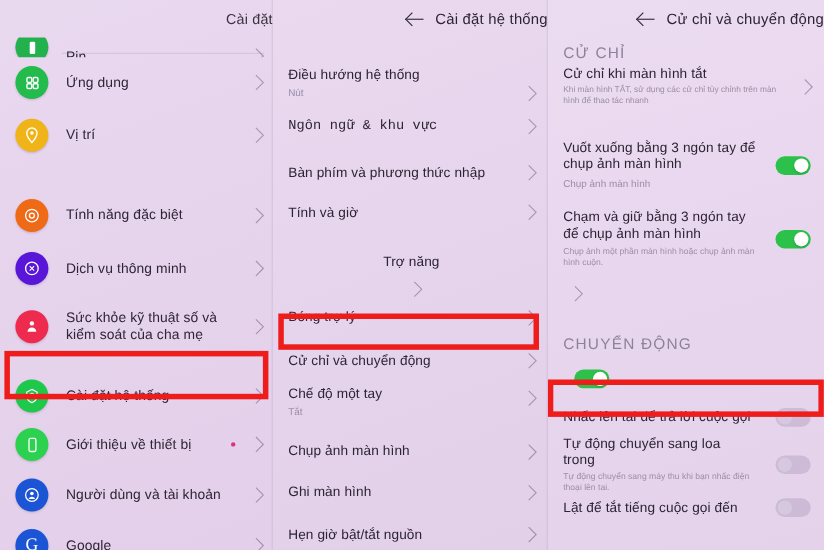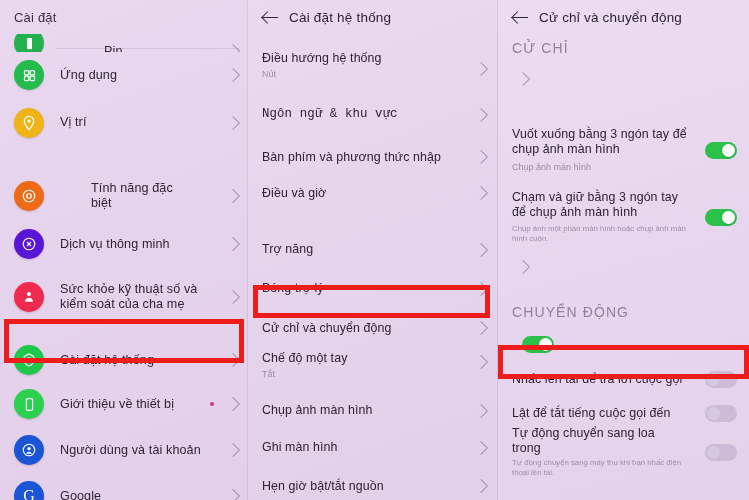--- a/index.html
+++ b/index.html
@@ -17,21 +17,21 @@
     background:linear-gradient(160deg,#e9d9ef 0%,#e6d3ec 45%,#e3cfe9 100%);
   }
   .p1{width:248px;}
   .p2{width:250px;background:linear-gradient(160deg,#ead9ef 0%,#e6d4ec 50%,#e2cfe8 100%);}
   .p3{width:251px;background:linear-gradient(165deg,#ecdcf1 0%,#e8d6ee 50%,#e4d1ea 100%);}
   .divider{position:absolute;top:0;width:2px;height:500px;background:rgba(140,110,160,.18);}
   .div1{left:247px;}
   .div2{left:497px;}
 
   
-  .hdr{display:flex;align-items:center;height:34px;padding:0 0 0 14px;}
+  .hdr{display:flex;align-items:center;height:34px;padding:0 0 0 14px;justify-content:flex-end;}
   .hdr.h2,.hdr.h3{padding-left:12px;}
   .hdr-title{font-size:13.5px;color:#2d2433;letter-spacing:.2px;}
   .hdr.h1 .hdr-title{font-size:13px;color:#3a3040;}
   .back{
     width:20px;height:20px;margin-right:9px;position:relative;flex:0 0 auto;
   }
   .back:before{
     content:"";position:absolute;left:3px;top:9.5px;width:15px;height:1.6px;background:#2f2736;
   }
   .back:after{
@@ -95,21 +95,21 @@
 
 <div class="screen">
 
   <div class="panel p1">
 
     <div class="hdr h1">
       <span class="hdr-title">Cài đặt</span>
     </div>
 
     <div class="cutrow">
-      <div style="display:flex;align-items:center;padding:0 10px 0 14px;height:34px;gap:44px;">
+      <div style="display:flex;align-items:center;padding:0 10px 0 14px;height:34px;">
         <div class="ic" style="background:#22b14c;">
           <svg width="15" height="15" viewBox="0 0 24 24">
               <rect x="8" y="3" width="8" height="18" rx="2" fill="#fff"></rect>
             </svg>
         </div>
         <span class="r-label">Pin</span>
         <div class="chev"></div>
       </div>
       <div class="hairline"></div>
     </div>
@@ -133,21 +133,21 @@
           <path d="M12 2C8.1 2 5 5.1 5 9c0 5.2 7 13 7 13s7-7.8 7-13c0-3.9-3.1-7-7-7z" fill="none" stroke="#fff" stroke-width="1.9"></path>
           <circle cx="12" cy="9" r="2.4" fill="#fff"></circle>
         </svg>
       </div>
       <span class="r-label">Vị trí</span>
       <div class="chev"></div>
     </div>
 
     <div style="height:23px;"></div>
 
-    <div class="row1" style="height:51px;gap:31px;">
+    <div class="row1" style="height:51px;">
       <div class="ic" style="background:#ef6a16;">
         <svg width="16" height="16" viewBox="0 0 24 24">
           <circle cx="12" cy="12" r="8.6" fill="none" stroke="#fff" stroke-width="1.8"></circle>
           <circle cx="12" cy="12" r="3.4" fill="none" stroke="#fff" stroke-width="1.8"></circle>
         </svg>
       </div>
       <span class="r-label">Tính năng đặc biệt</span>
       <div class="chev"></div>
     </div>
 
@@ -222,21 +222,21 @@
 
   <div class="divider div1"></div>
 
   <div class="panel p2">
 
     <div class="hdr h2">
       <div class="back"></div>
       <span class="hdr-title">Cài đặt hệ thống</span>
     </div>
 
-    <div class="row2" style="height:50px;align-items:center;padding-top:6px;">
+    <div class="row2" style="height:50px;align-items:flex-end;padding-top:6px;">
       <div class="txtwrap">
         <div class="t-main">Điều hướng hệ thống</div>
         <div class="t-sub">Nút</div>
       </div>
       <div class="chev" style="margin-top:7px;"></div>
     </div>
 
     <div class="row2" style="height:49px;font-family:Liberation Mono, monospace;">
       <div class="txtwrap">
           <div class="t-main">Ngôn ngữ &amp; khu vực</div>
@@ -246,28 +246,28 @@
 
     <div class="row2" style="height:36px;">
       <div class="txtwrap">
           <div class="t-main">Bàn phím và phương thức nhập</div>
         </div>
       <div class="chev"></div>
     </div>
 
     <div class="row2" style="height:36px;">
       <div class="txtwrap">
-          <div class="t-main">Điều và giờ</div>
+          <div class="t-main">Tính và giờ</div>
         </div>
       <div class="chev"></div>
     </div>
 
     <div style="height:20px;"></div>
 
-    <div class="row2" style="height:37px;">
+    <div class="row2" style="height:37px;flex-direction:column;">
       <div class="txtwrap">
           <div class="t-main">Trợ năng</div>
         </div>
       <div class="chev"></div>
     </div>
 
     <div class="row2" style="height:41px;">
       <div class="txtwrap">
           <div class="t-main">Bóng trợ lý</div>
         </div>
@@ -320,20 +320,24 @@
     <div class="hdr h3">
       <div class="back"></div>
       <span class="hdr-title">Cử chỉ và chuyển động</span>
     </div>
 
     <div class="sect" style="height:22px;">
       <span>CỬ CHỈ</span>
     </div>
 
     <div class="row2" style="height:52px;align-items:flex-start;padding-top:4px;">
+      <div class="txtwrap">
+        <div class="t-main">Cử chỉ khi màn hình tắt</div>
+        <div class="t-sub" style="font-size:7.6px;line-height:10px;">Khi màn hình TẮT, sử dụng các cử chỉ tùy chỉnh trên màn hình để thao tác nhanh</div>
+      </div>
       <div class="chev" style="margin-top:14px;"></div>
     </div>
 
     <div style="height:10px;"></div>
 
     <div class="row2" style="height:56px;">
       <div class="txtwrap" style="padding-right:8px;">
         <div class="t-main">Vuốt xuống bằng 3 ngón tay để chụp ảnh màn hình</div>
         <div class="t-sub" style="margin-top:4px;">Chụp ảnh màn hình</div>
       </div>
@@ -364,31 +368,31 @@
       <div class="tg on"></div>
     </div>
 
     <div class="row2" style="height:38px;">
       <div class="txtwrap">
           <div class="t-main">Nhấc lên tai để trả lời cuộc gọi</div>
         </div>
       <div class="tg off"></div>
     </div>
 
-    <div class="row2" style="height:30px;">
-      <div class="txtwrap">
-          <div class="t-main">Lật để tắt tiếng cuộc gọi đến</div>
-        </div>
-      <div class="tg off"></div>
-    </div>
-
     <div class="row2" style="height:48px;">
       <div class="txtwrap" style="padding-right:8px;">
         <div class="t-main">Tự động chuyển sang loa trong</div>
         <div class="t-sub" style="margin-top:2px;font-size:7.8px;line-height:10px;">Tự động chuyển sang máy thu khi bạn nhấc điện thoại lên tai.</div>
       </div>
       <div class="tg off"></div>
     </div>
 
+    <div class="row2" style="height:30px;">
+      <div class="txtwrap">
+          <div class="t-main">Lật để tắt tiếng cuộc gọi đến</div>
+        </div>
+      <div class="tg off"></div>
+    </div>
+
     <div class="redbox" style="left:0px;top:345px;width:251px;height:34px;"></div>
   </div>
 
 </div>
 
 </body></html>

